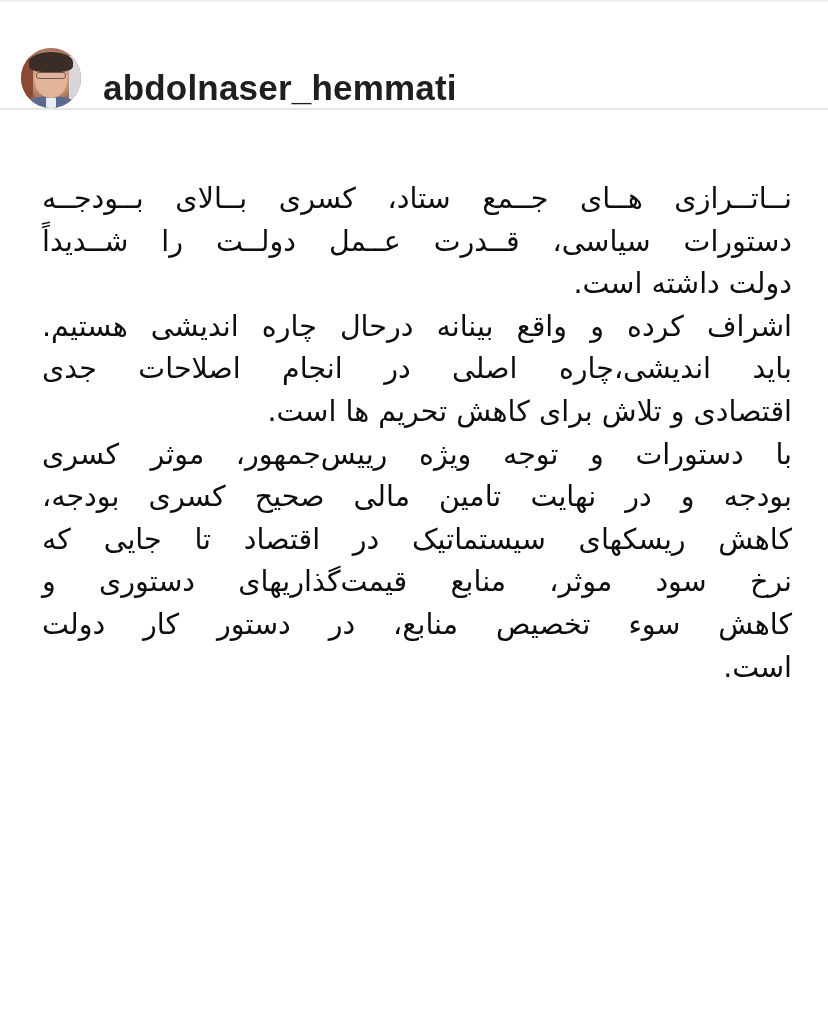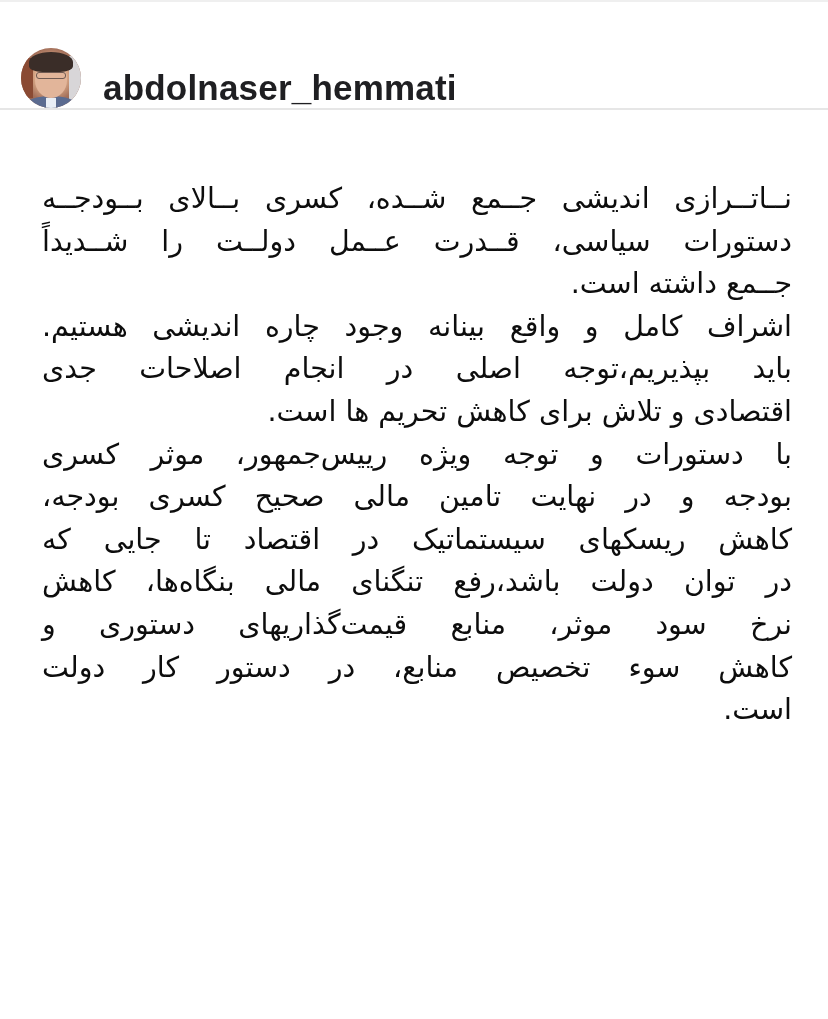--- a/index.html
+++ b/index.html
@@ -134,29 +134,28 @@
     <span class="hair"></span>
     <span class="glasses"></span>
   </div>
   <a class="username">abdolnaser_hemmati</a>
 </header>
 
 <div class="divider"></div>
 
 <main class="caption">
 
-  <span class="line">نــاتــرازی اندیشی جــمع شــده، کسری بــالای بــودجــه</span>
+  <span class="line">نــاتــرازی هــای جــمع ستاد، کسری بــالای بــودجــه</span>
   <span class="line">دستورات سیاسی، قــدرت عــمل دولــت را شــدیداً</span>
-  <span class="line last">جــمع داشته است.</span>
+  <span class="line last">دولت داشته است.</span>
 
-  <span class="line">اشراف کامل و واقع بینانه وجود چاره اندیشی هستیم.</span>
+  <span class="line">اشراف کرده و واقع بینانه درحال چاره اندیشی هستیم.</span>
 
-  <span class="line">باید بپذیریم،توجه اصلی در انجام اصلاحات جدی</span>
+  <span class="line">باید اندیشی،چاره اصلی در انجام اصلاحات جدی</span>
   <span class="line last">اقتصادی و تلاش برای کاهش تحریم ها است.</span>
 
   <span class="line">با دستورات و توجه ویژه رییس‌جمهور، موثر کسری</span>
   <span class="line">بودجه و در نهایت تامین مالی صحیح کسری بودجه،</span>
   <span class="line">کاهش ریسکهای سیستماتیک در اقتصاد تا جایی که</span>
-  <span class="line">در توان دولت باشد،رفع تنگنای مالی بنگاه‌ها، کاهش</span>
   <span class="line">نرخ سود موثر، منابع قیمت‌گذاریهای دستوری و</span>
   <span class="line">کاهش سوء تخصیص منابع، در دستور کار دولت</span>
   <span class="line last">است.</span>
 </main>
 
 </body></html>

